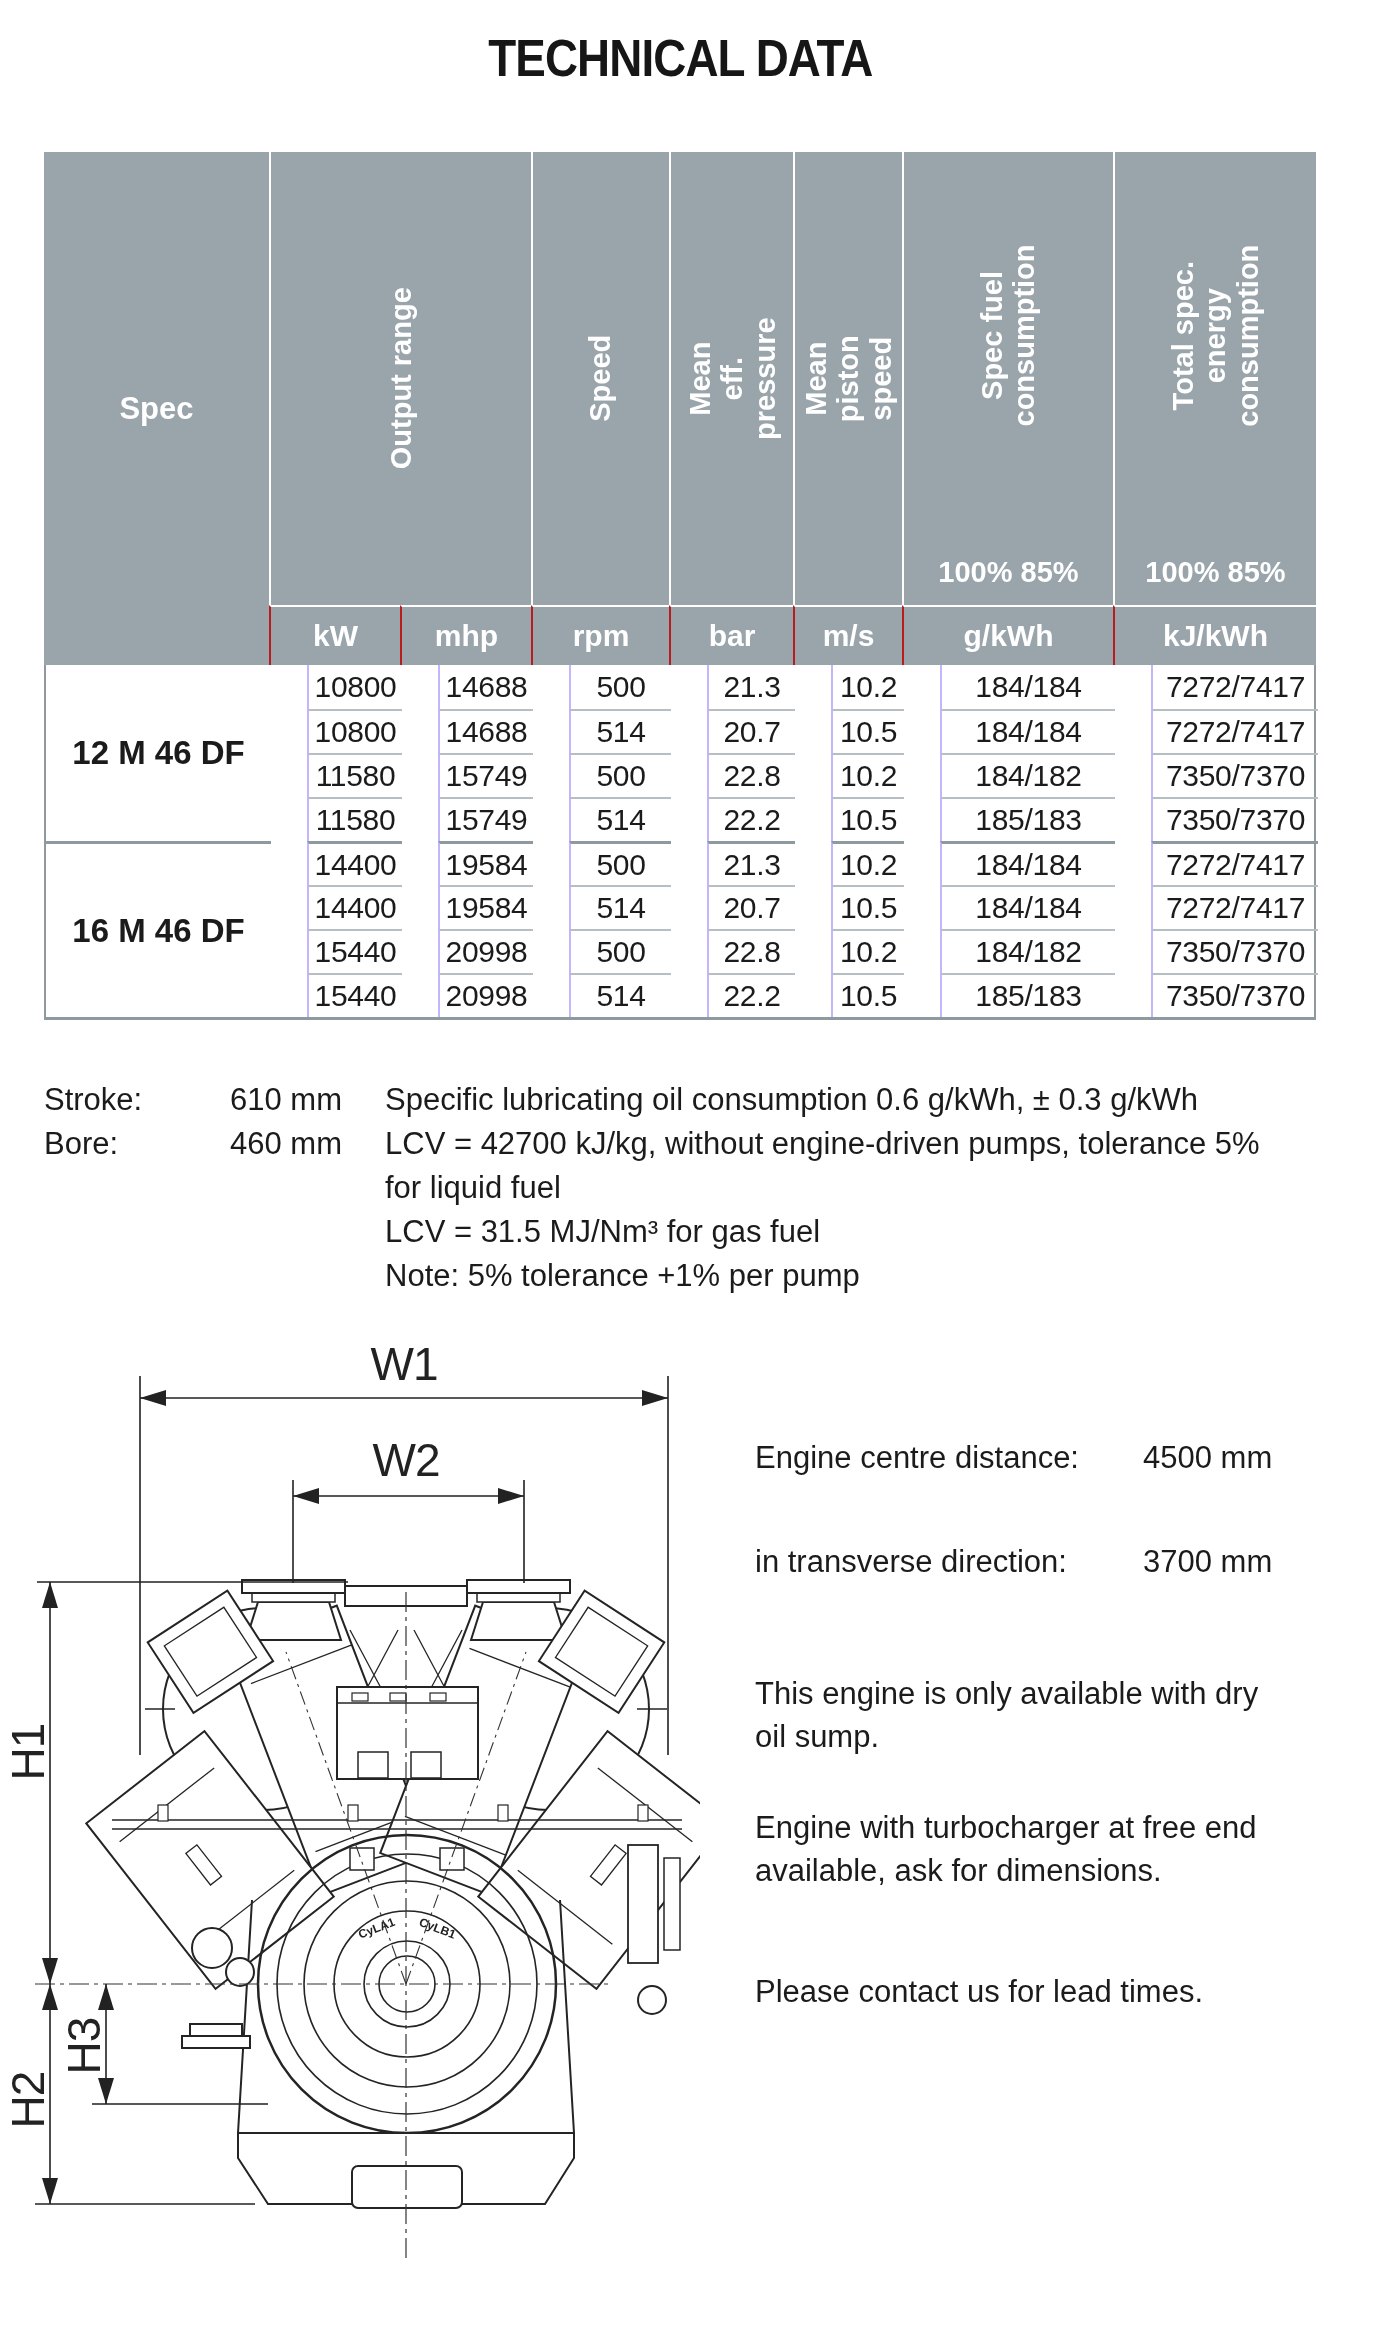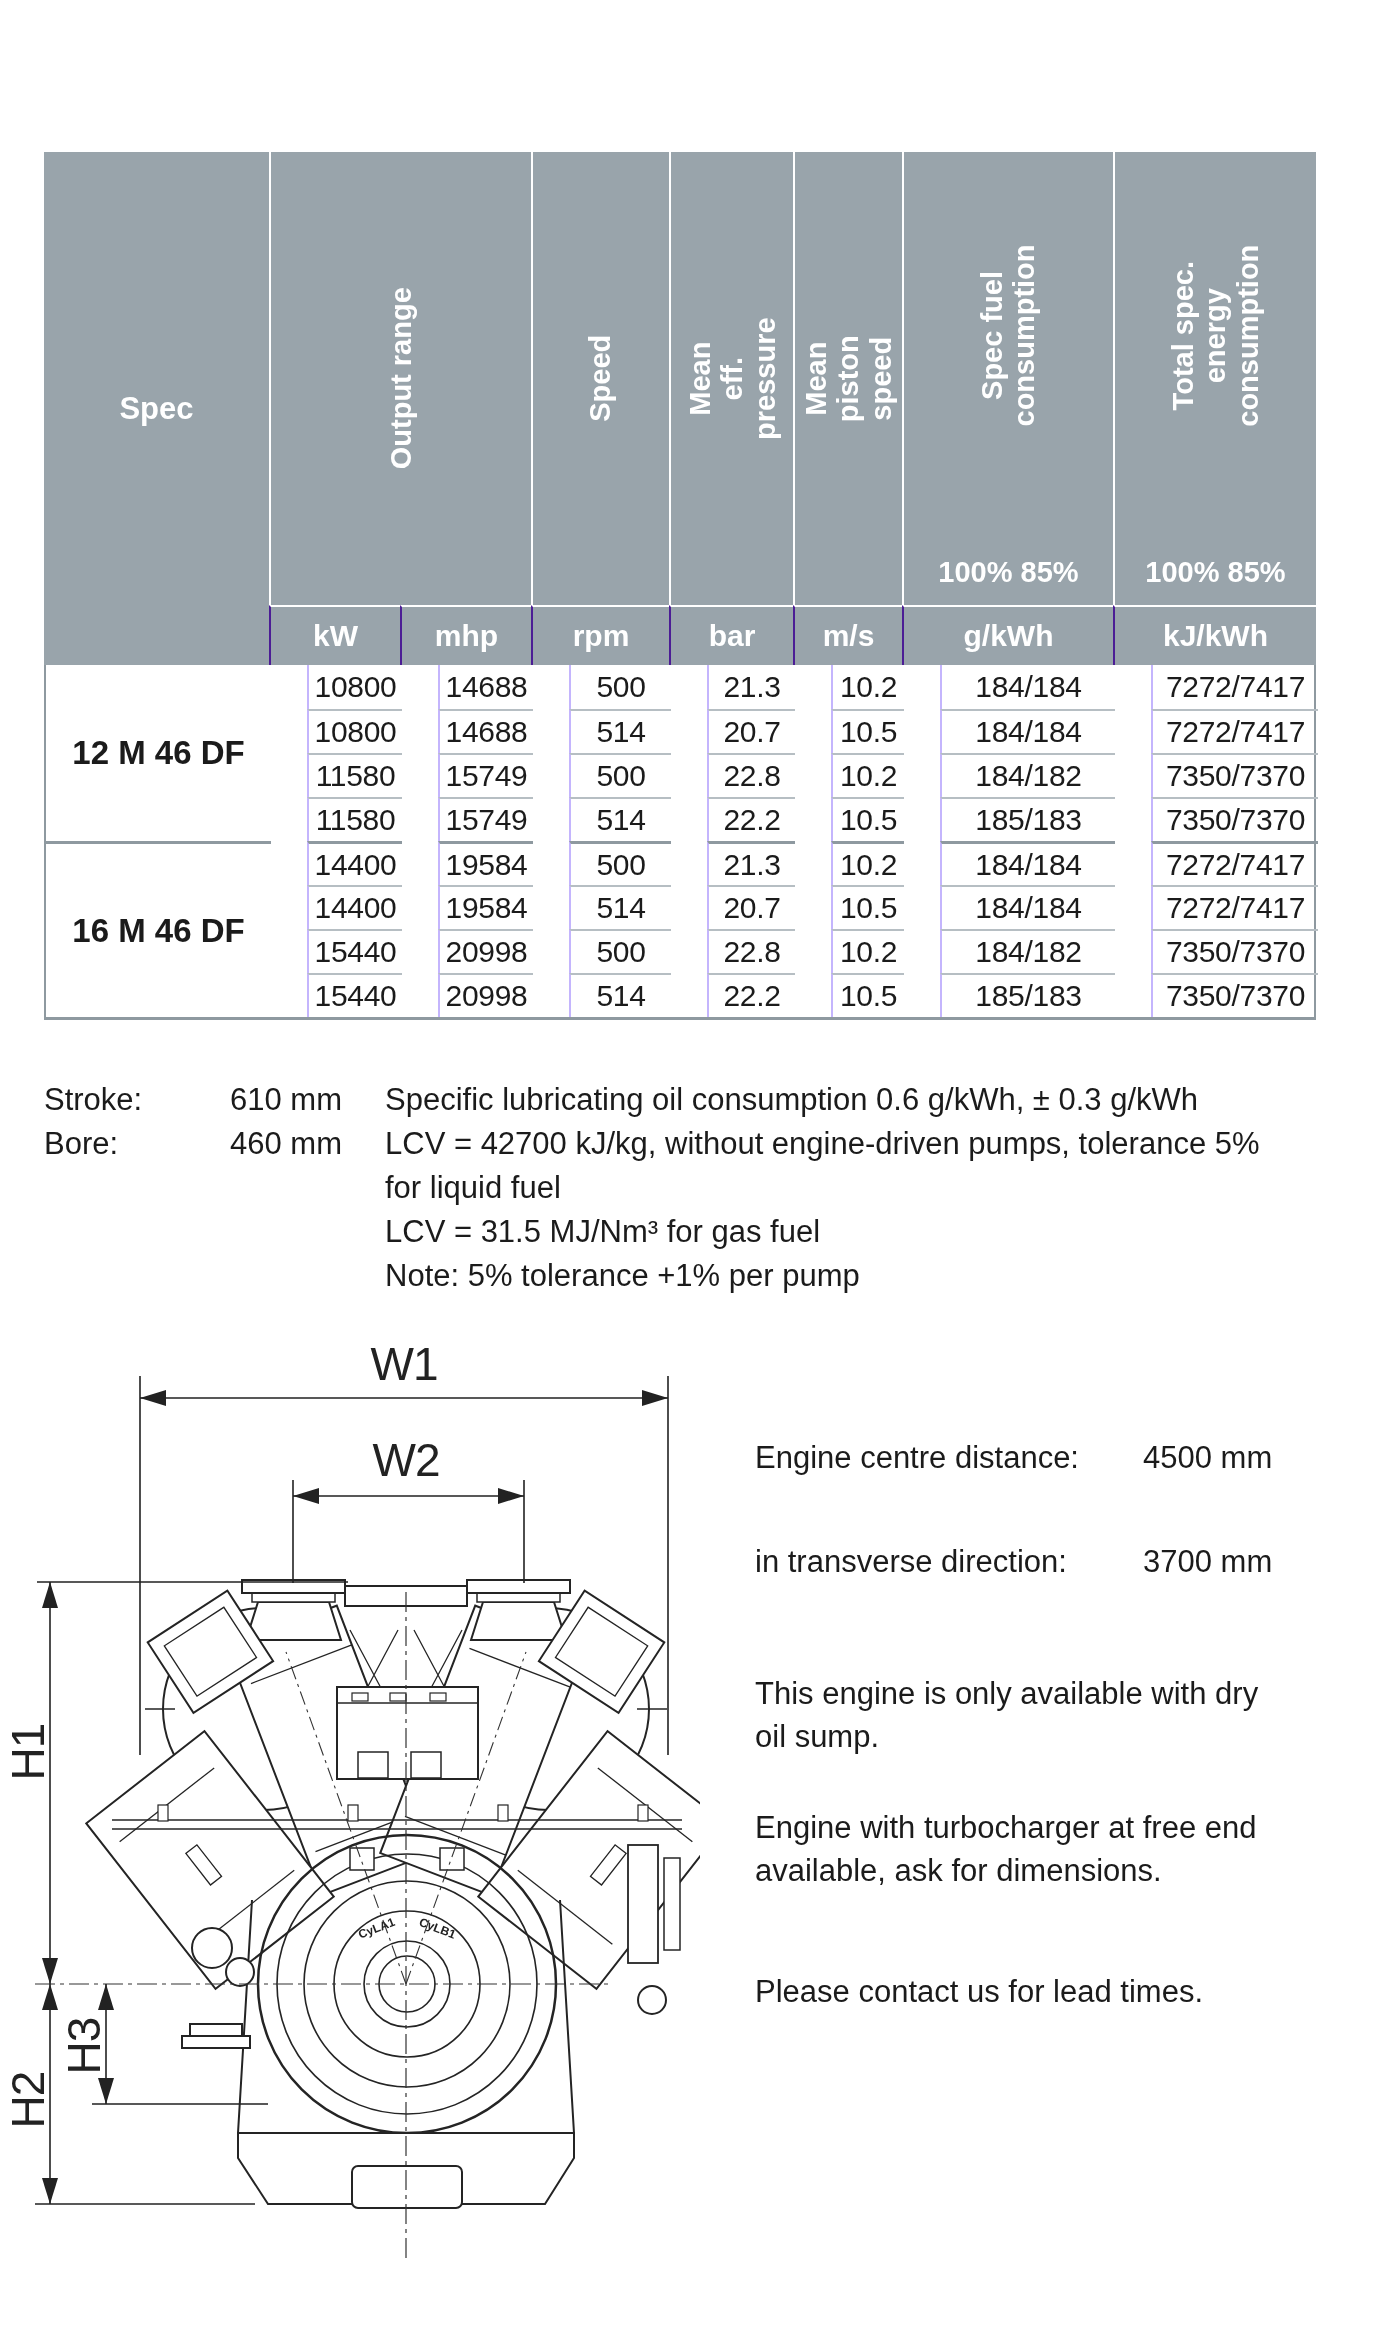--- a/index.html
+++ b/index.html
@@ -20,21 +20,21 @@
   .h-type{grid-column:1;grid-row:1/3;display:flex;align-items:center;justify-content:center;}
   .h-type span{color:#fff;font-size:31px;font-weight:bold;}
   .h-out{grid-column:2/4;grid-row:1;}
   .rotwrap{position:absolute;inset:0;display:flex;align-items:center;justify-content:center;}
   .rotwrap.upper{bottom:86px;}
   .rot{transform:rotate(-90deg);white-space:pre-line;text-align:center;color:#fff;
        font-size:29px;font-weight:bold;line-height:1.12;}
   .loadpt{position:absolute;left:0;right:0;bottom:16px;text-align:center;color:#fff;
           font-size:29px;font-weight:bold;}
   .ucell{grid-row:2;display:flex;align-items:center;justify-content:center;color:#fff;
-         font-size:30px;font-weight:bold;box-sizing:border-box;border-left:2px solid #4c1d95;
+         font-size:30px;font-weight:bold;box-sizing:border-box;border-left:2px solid #b91c1c;
          border-top:2px solid #fff;}
 
   .tbody{position:absolute;left:44px;top:665px;width:1272px;background:#fff;
          display:grid;grid-template-columns:225px 131px 131px 138px 124px 109px 211px 203px;
          grid-auto-rows:44px;box-sizing:border-box;
          border-left:2px solid #8e99a0;border-right:2px solid #8e99a0;border-bottom:3px solid #8e99a0;}
   .dc{display:flex;align-items:center;justify-content:center;font-size:30px;letter-spacing:-.3px;
       box-sizing:border-box;color:#1b1b1b;}
   .vl{border-left:2px solid #c4b5fd;margin-left:36px;}
   .rsep{border-top:2px solid #b6bec3;}
@@ -57,20 +57,23 @@
   .drawing{position:absolute;left:0;top:1300px;width:700px;height:1000px;}
   svg text{font-family:"Liberation Sans",sans-serif;fill:#222;}
   .dimtxt{font-size:46px;font-weight:500;letter-spacing:-1px;}
   .cyltxt{font-size:12px;font-weight:bold;}
 </style>
 </head>
 <body>
 
 <div class="page">
 
+  <div class="title">
+    <span>TECHNICAL DATA</span>
+  </div>
 
   <div class="thead">
     <div class="hcell h-type">
       <span>Spec</span>
     </div>
     <div class="hcell h-out hsep">
       <div class="rotwrap">
           <div class="rot">Output range</div>
         </div>
     </div>

